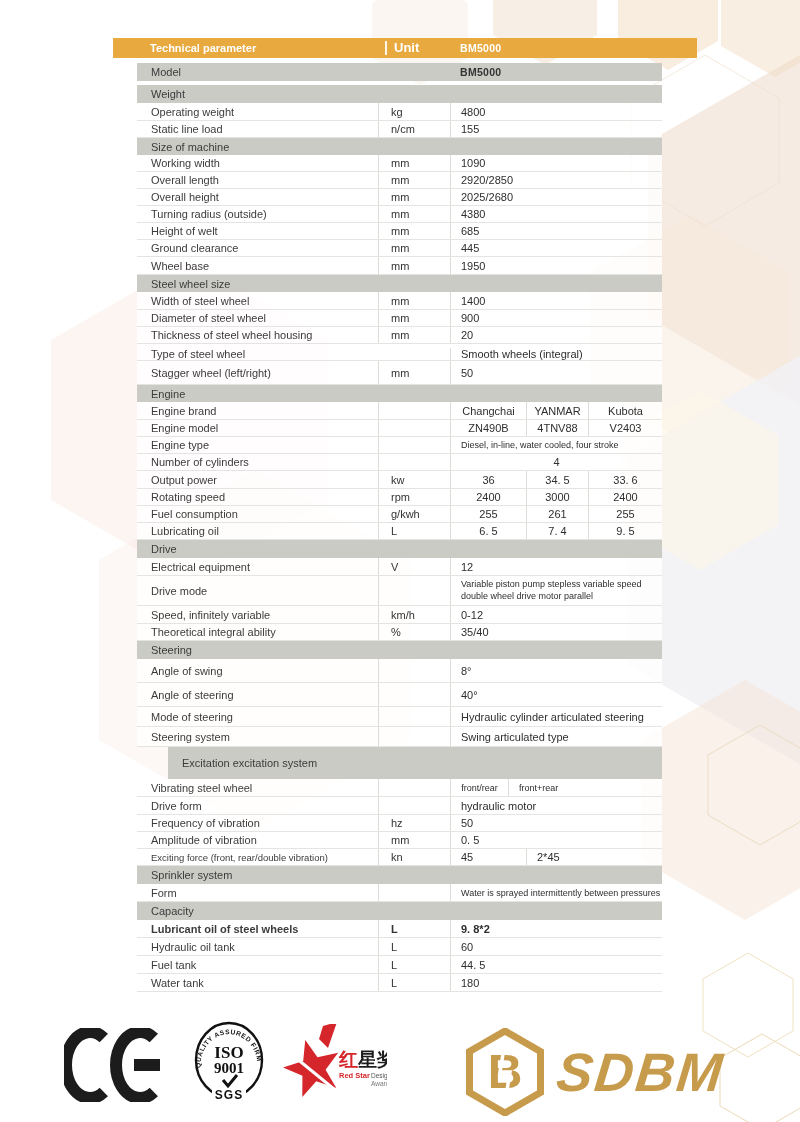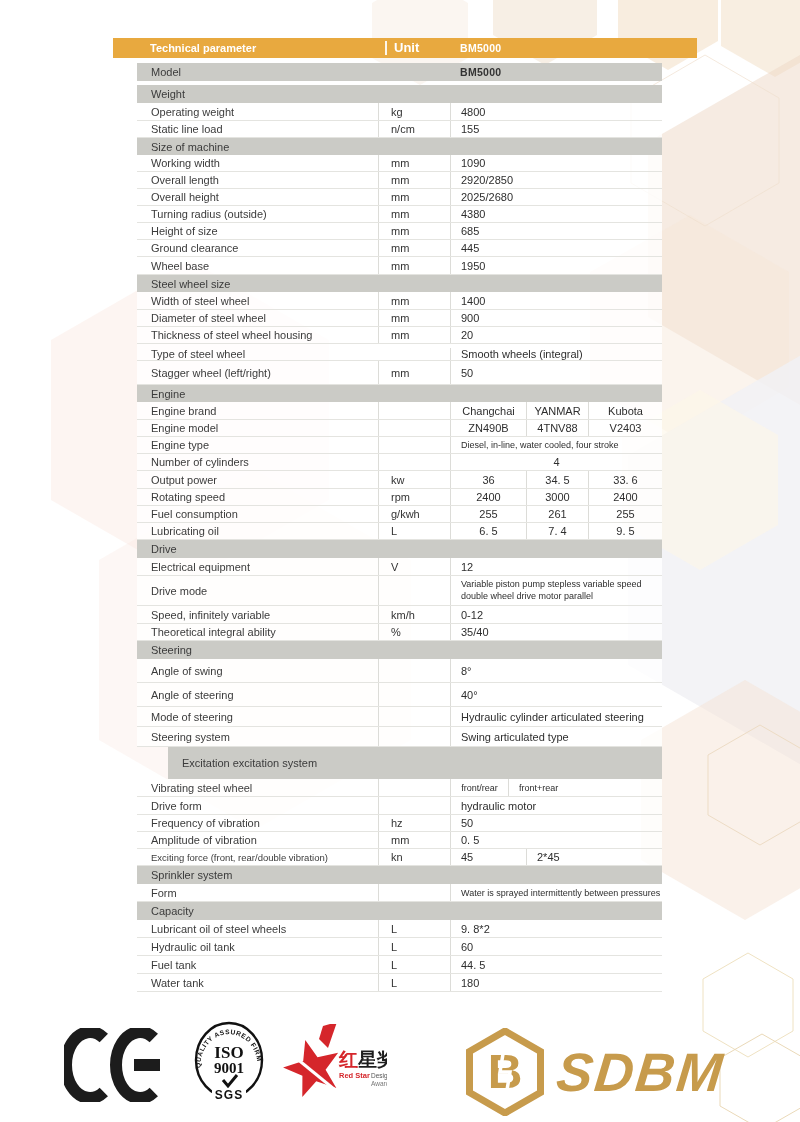--- a/index.html
+++ b/index.html
@@ -119,21 +119,21 @@
         </div>
       </div>
       <div class="trow data" style="height: 17px;">
         <div class="c-name">Turning radius (outside)</div>
         <div class="c-unit">mm</div>
         <div class="c-values">
           <div class="vcell">4380</div>
         </div>
       </div>
       <div class="trow data" style="height: 17px;">
-        <div class="c-name">Height of size</div>
+        <div class="c-name">Height of welt</div>
         <div class="c-unit">mm</div>
         <div class="c-values">
           <div class="vcell">685</div>
         </div>
       </div>
       <div class="trow data" style="height: 17px;">
         <div class="c-name">Ground clearance</div>
         <div class="c-unit">mm</div>
         <div class="c-values">
           <div class="vcell">445</div>
@@ -363,21 +363,21 @@
       <div class="trow data" style="height: 18px;">
         <div class="c-name">Form</div>
         <div class="c-unit"></div>
         <div class="c-values">
           <div class="vcell small nowrap">Water is sprayed intermittently between pressures</div>
         </div>
       </div>
       <div class="trow section" style="height: 18px;">
         <div class="sec-label">Capacity</div>
       </div>
-      <div class="trow data" style="height: 18px;">
+      <div class="trow data" style="height: 18px; font-weight: bold;">
         <div class="c-name">Lubricant oil of steel wheels</div>
         <div class="c-unit">L</div>
         <div class="c-values">
           <div class="vcell">9. 8*2</div>
         </div>
       </div>
       <div class="trow data" style="height: 18px;">
         <div class="c-name">Hydraulic oil tank</div>
         <div class="c-unit">L</div>
         <div class="c-values">

